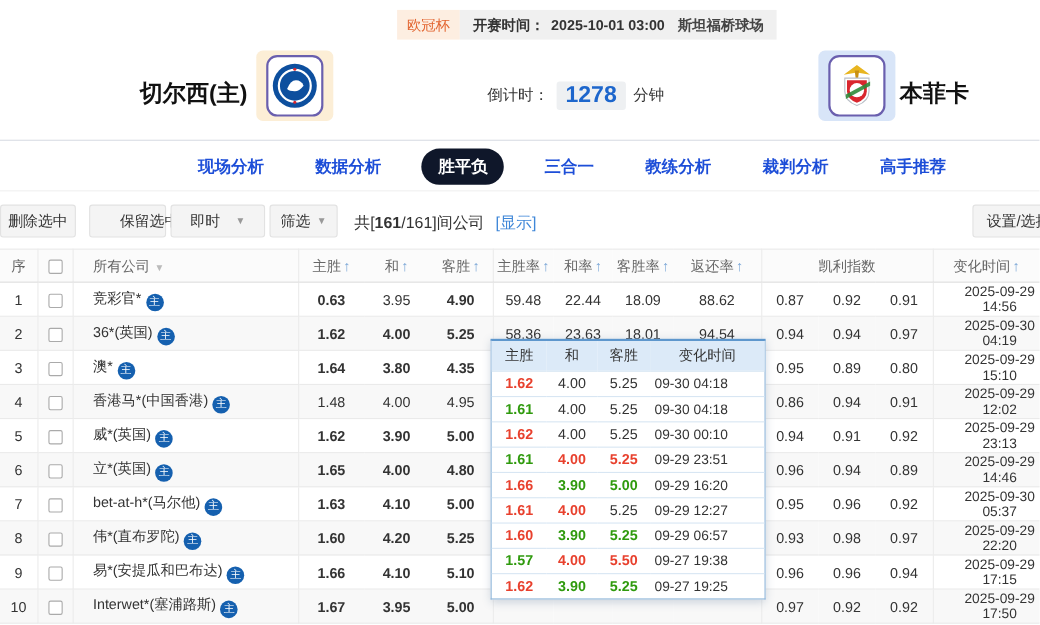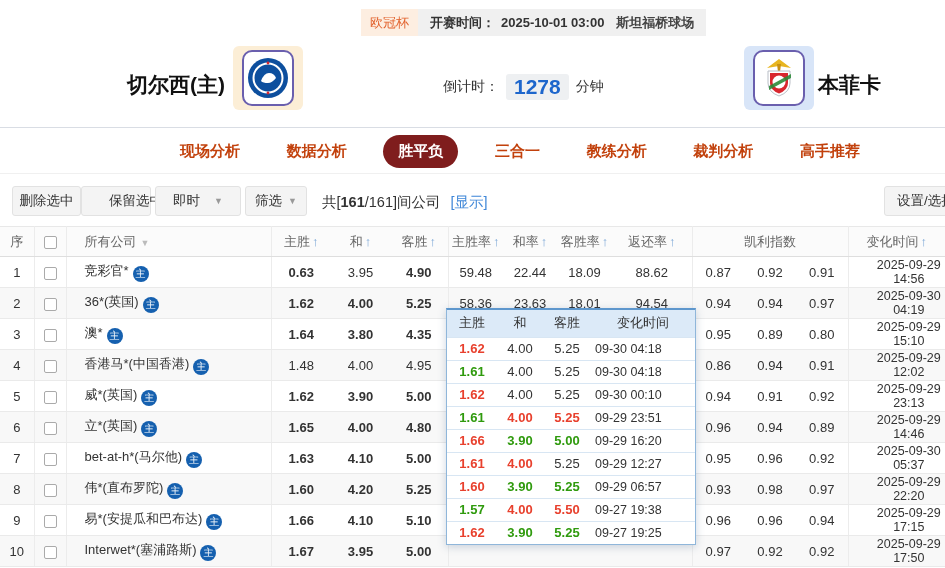--- a/index.html
+++ b/index.html
@@ -18,22 +18,22 @@
   .plate { position:absolute; top:46px; width:70px; height:64px; border-radius:6px; display:flex; align-items:center; justify-content:center; }
   #home-logo { left:233px; background:#fceed6; }
   #away-logo { left:744px; background:#d8e5f8; }
   .crest-card { width:52px; height:56px; background:#fff; border:2px solid #6a5fae; border-radius:10px; display:flex; align-items:center; justify-content:center; }
   #countdown { position:absolute; left:443px; top:74px; display:flex; align-items:center; gap:7px; font-size:14px; color:#333; }
   #countdown-value { background:#eef0f2; border-radius:3px; padding:1px 8px; color:#1d66cc; font-size:21px; font-weight:bold; }
   #header-divider { position:absolute; left:0; top:127px; width:945px; height:1px; background:#d9dde4; }
 
   
   #tabs { position:absolute; left:170px; top:132px; width:700px; height:38px; display:flex; align-items:center; justify-content:space-between; }
-  .tab { font-size:15px; font-weight:bold; color:#c2410c; padding:7px 10px; cursor:pointer; white-space:nowrap; }
-  .tab.active { background:#7f1d1d; color:#fff; border-radius:17px; padding:7px 15px;text-align:center; }
+  .tab { font-size:15px; font-weight:bold; color:#1d4ed8; padding:7px 10px; cursor:pointer; white-space:nowrap; }
+  .tab.active { background:#0f172a; color:#fff; border-radius:17px; padding:7px 15px;text-align:center; }
   #tabs-divider { position:absolute; left:0; top:173px; width:945px; height:1px; background:#f0f0f0; }
 
   
   #toolbar { position:absolute; left:0; top:180px; width:960px; height:44px; }
   .btn { position:absolute; top:6px; height:30px; background:#f4f4f4; border:1px solid #e2e2e2; border-radius:3px;
          font-size:13.5px; color:#333; display:flex; align-items:center; justify-content:center; cursor:pointer; white-space:nowrap; }
   .dd .caret { margin-left:14px; font-size:9px; color:#999; }
   #summary { position:absolute; left:322px; top:13px; font-size:14.5px; color:#333; }
   #summary b { font-weight:bold;text-align:right; }
   #show-link { color:#3f87d8; cursor:pointer; margin-left:6px; }
@@ -121,21 +121,21 @@
     <div class="tab active">胜平负</div>
     <div class="tab">三合一</div>
     <div class="tab">教练分析</div>
     <div class="tab">裁判分析</div>
     <div class="tab">高手推荐</div>
   </div>
 
 <div id="tabs-divider"></div>
 
 <div id="toolbar">
-  <div class="btn" style="left:12px; width:69px;">删除选中</div>
+  <div class="btn" style="left:0; width:69px;">删除选中</div>
   <div class="btn" style="left:81px; width:70px;padding-left:40px;">保留选中</div>
   <div class="btn dd" style="left:155px; width:86px;">
     <span>即时</span>
     <span class="caret">▼</span>
   </div>
   <div class="btn dd" style="left:245px; width:62px;">
     <span>筛选</span>
     <span class="caret" style="margin-left:6px;">▼</span>
   </div>
   <div id="summary">

